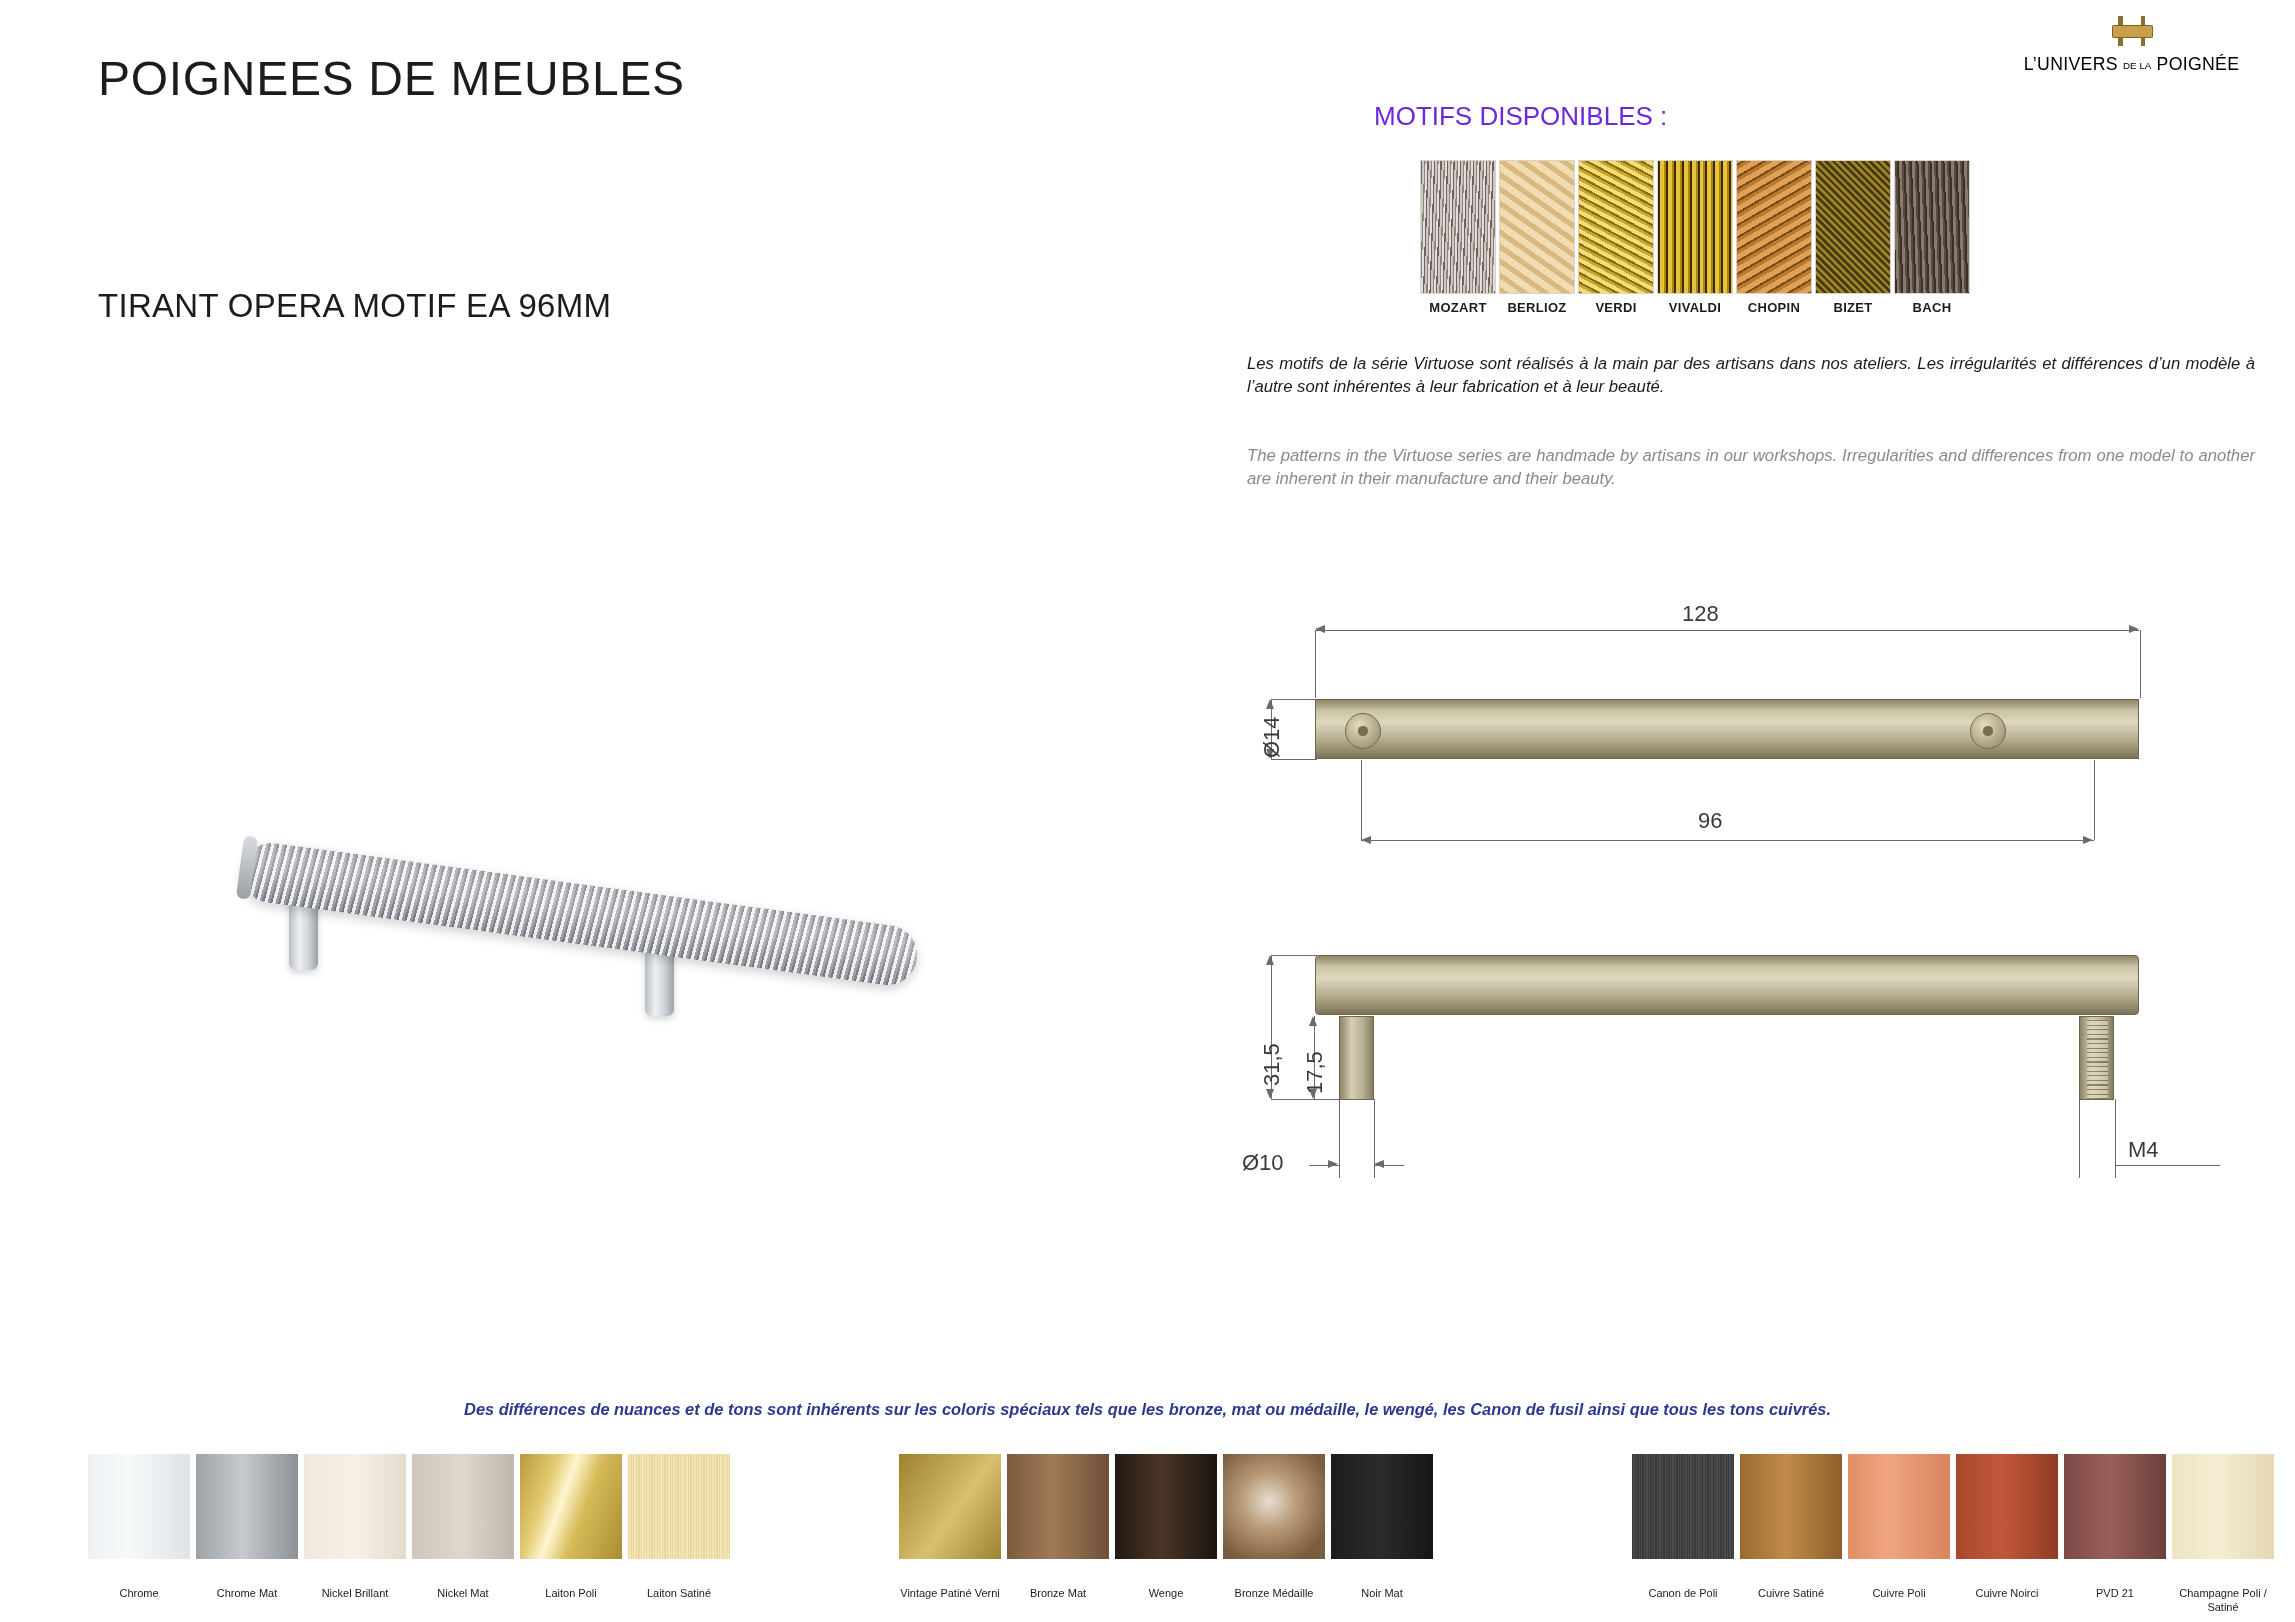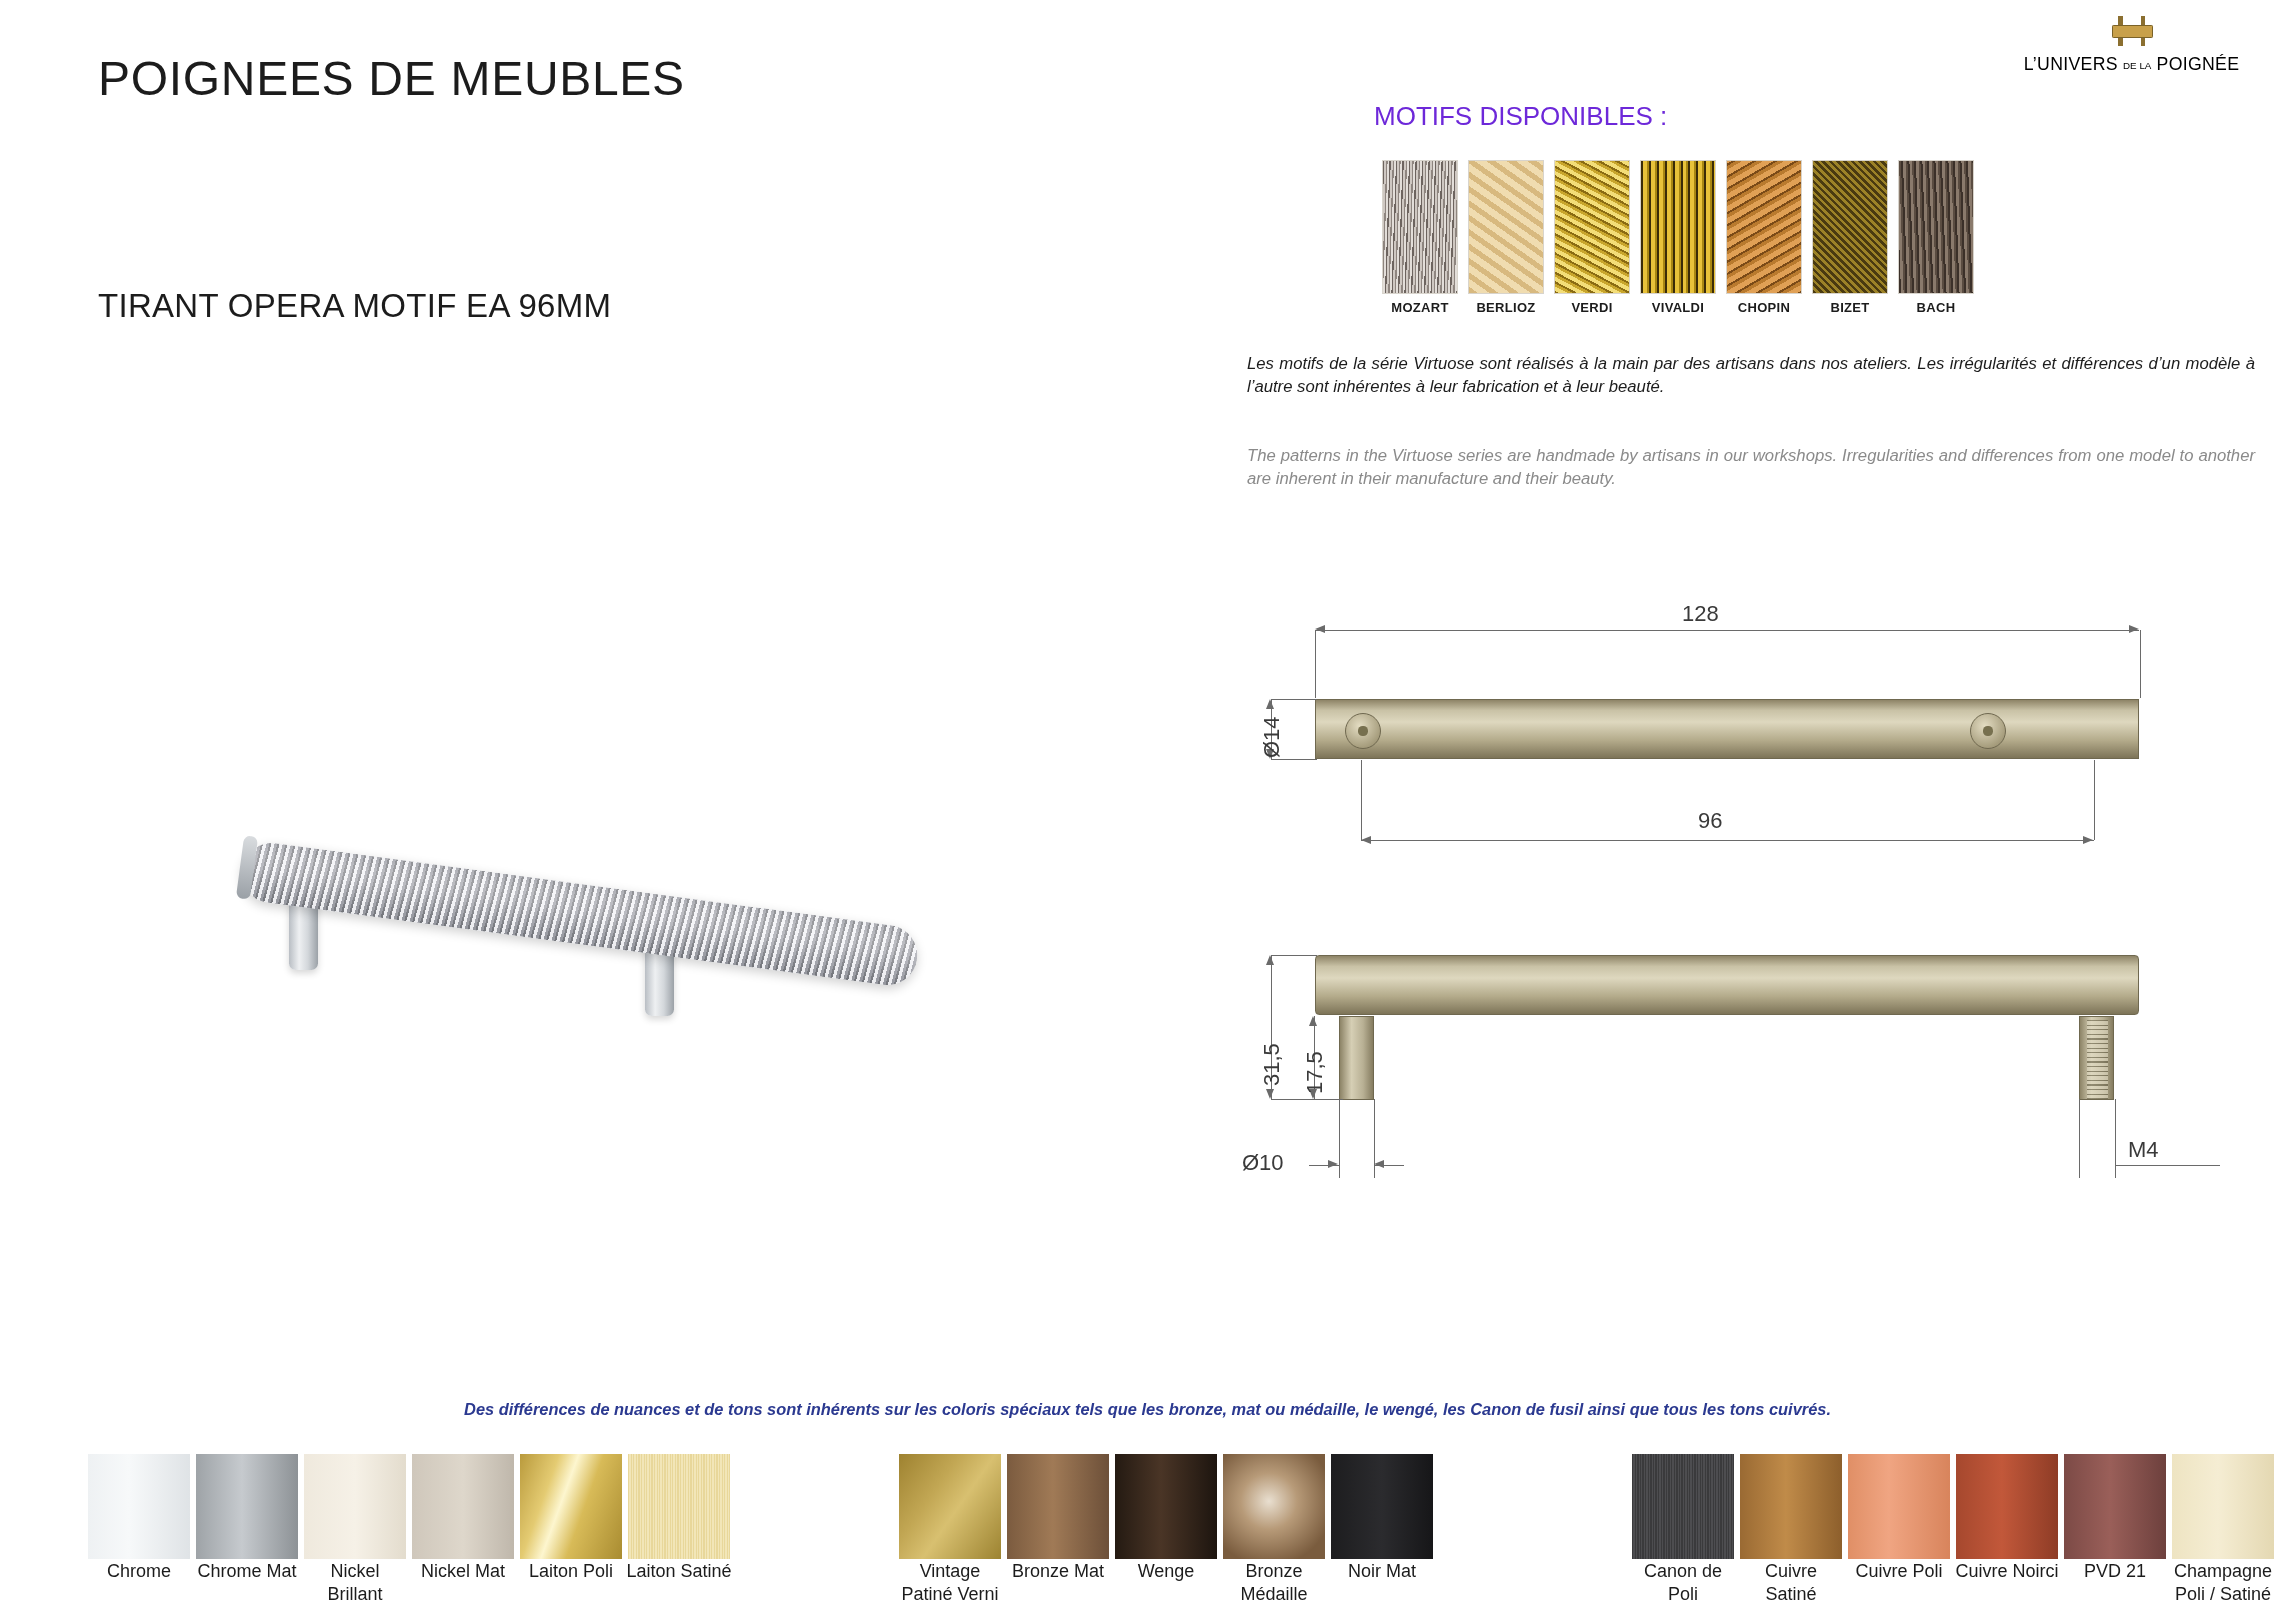--- a/index.html
+++ b/index.html
@@ -94,24 +94,24 @@
   .motifs-title {
     position: absolute;
     left: 1374px;
     top: 101px;
     font-size: 26px;
     color: #6d28d9;
     white-space: nowrap;
   }
   .motifs-row {
     position: absolute;
-    left: 1382px;
+    left: 1420px;
     top: 160px;
     display: flex;
-    gap: 10px;
+    gap: 3px;
   }
   .motif {
     width: 76px;
   }
   .motif .swatch {
     width: 76px;
     height: 134px;
     border: 0.7px solid #d8d4cc;
     box-sizing: border-box;
   }
@@ -359,23 +359,23 @@
   .finish-item {
     display: flex;
     flex-direction: column;
     align-items: center;
   }
   .finish-item .chip {
     width: 102px;
     height: 105px;
   }
   .finish-item .label {
-    margin-top: 1px;
+    margin-top: 27px;
     text-align: center;
-    font-size: 18px;
+    font-size: 11px;
     line-height: 1.28;
     color: #1c1c1c;
     width: 108px;
   }
   #group-1 { left: 85px; }
   #group-2 { left: 896px; }
   #group-3 { left: 1629px; }
 
   .c-chrome { background: linear-gradient(to right, #eef1f3 0%, #f7f9fa 40%, #dfe3e6 100%); }
   .c-chrome-mat { background: linear-gradient(to right, #9ea3a7 0%, #c6cace 45%, #8d9296 100%); }

